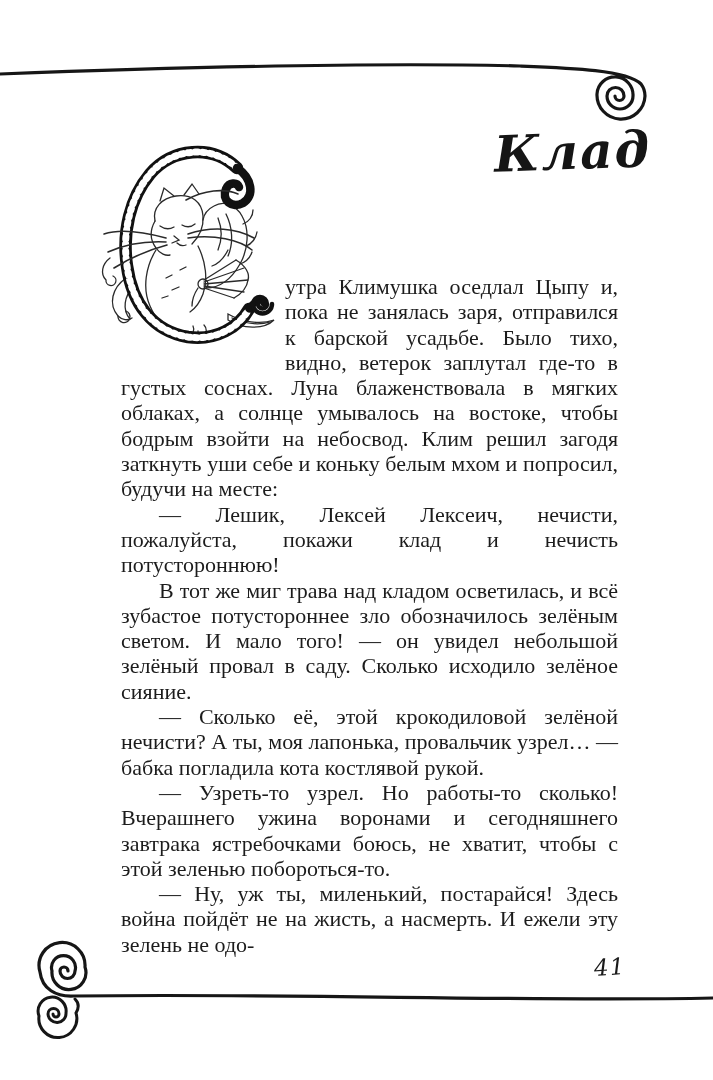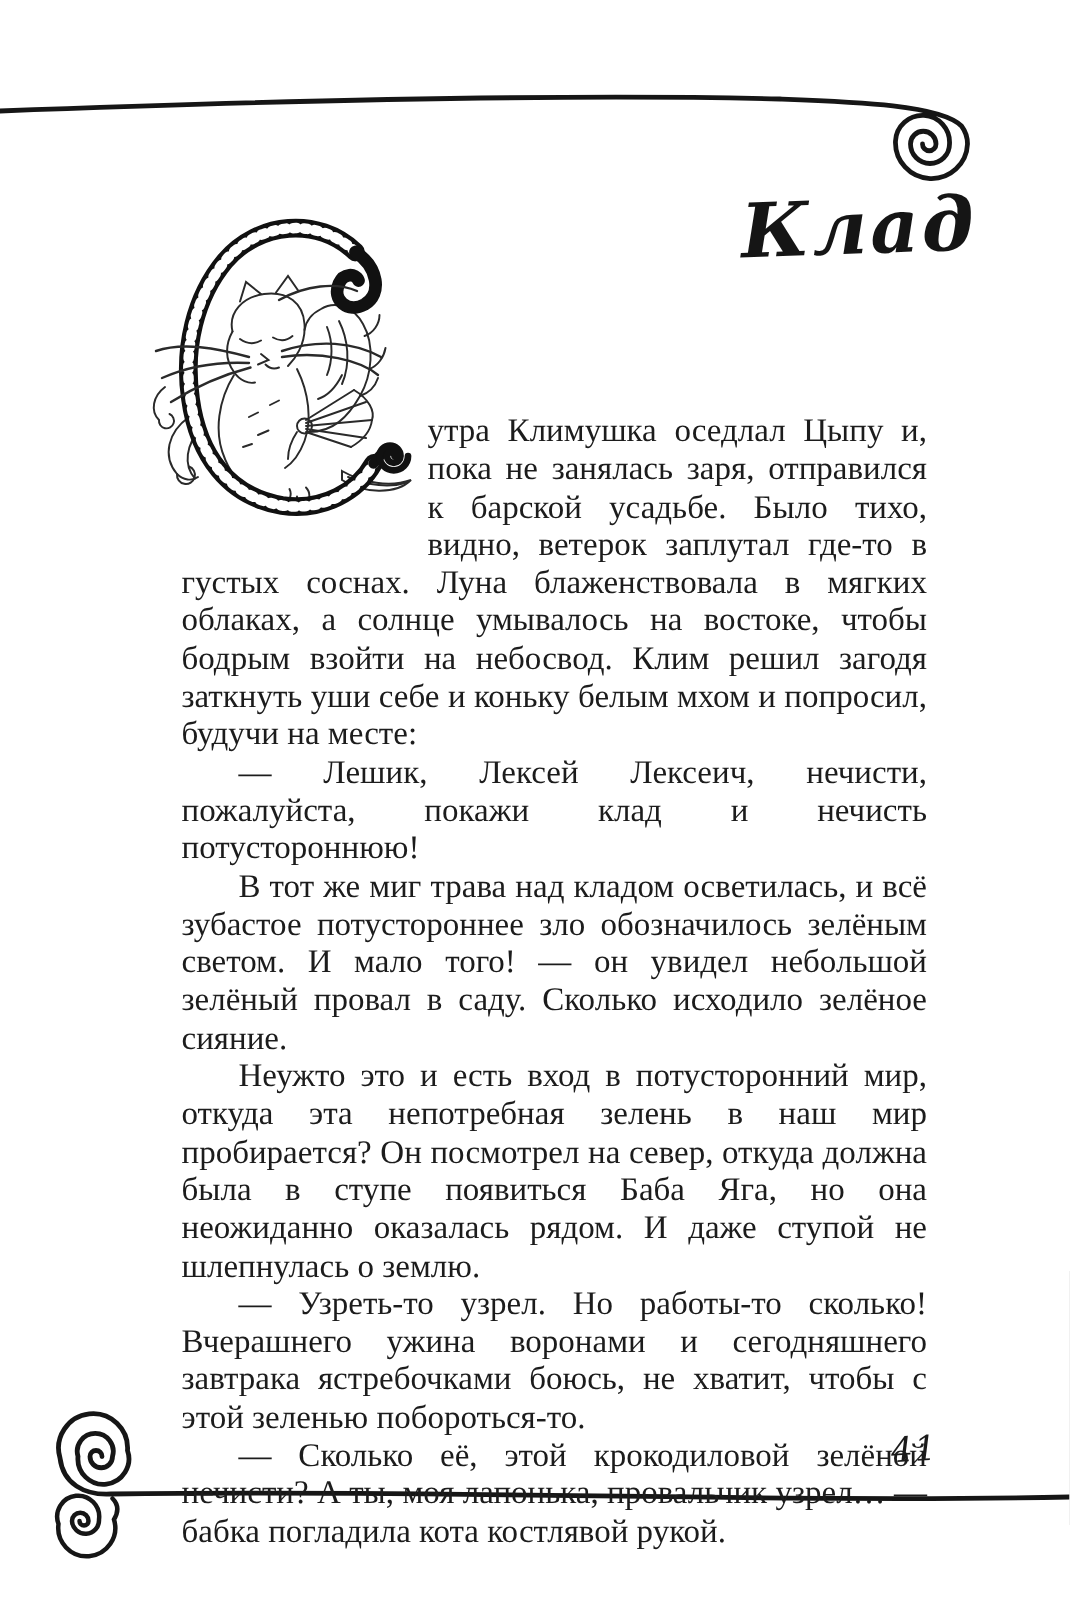--- a/index.html
+++ b/index.html
@@ -122,20 +122,20 @@
       <path d="M 88 96 C 112 88 136 90 154 100"></path>
       <path d="M 88 100 C 114 96 140 102 152 112"></path>
       <path d="M 86 62 C 104 52 124 50 138 56"></path>
     </g>
   </svg>
 
   <div class="content">
     <p class="first"><span class="dc-spacer"></span><span>утра Климушка оседлал Цыпу и, пока не занялась заря, отправился к барской усадьбе. Было тихо, видно, ветерок заплутал где-то в густых соснах. Луна блаженствовала в мягких облаках, а солнце умывалось на востоке, чтобы бодрым взойти на небосвод. Клим решил загодя заткнуть уши себе и коньку белым мхом и попросил, будучи на месте:</span></p>
     <p><span>— Лешик, Лексей Лексеич, нечисти, пожалуйста, покажи клад и нечисть потустороннюю!</span></p>
     <p><span>В тот же миг трава над кладом осветилась, и всё зубастое потустороннее зло обозначилось зелёным светом. И мало того! — он увидел небольшой зелёный провал в саду. Сколько исходило зелёное сияние.</span></p>
-    <p><span>Неужто это и есть вход в потусторонний мир, откуда эта непотребная зелень в наш мир пробирается? Он посмотрел на север, откуда должна была в ступе появиться Баба Яга, но она неожиданно оказалась рядом. И даже ступой не шлепнулась о землю.</span></p>
+    <p><span>— Сколько её, этой крокодиловой зелёной нечисти? А ты, моя лапонька, провальчик узрел… — бабка погладила кота костлявой рукой.</span></p>
     <p><span>— Узреть-то узрел. Но работы-то сколько! Вчерашнего ужина воронами и сегодняшнего завтрака ястребочками боюсь, не хватит, чтобы с этой зеленью побороться-то.</span></p>
-    <p><span>— Сколько её, этой крокодиловой зелёной нечисти? А ты, моя лапонька, провальчик узрел… — бабка погладила кота костлявой рукой.</span></p>
+    <p><span>— Ну, уж ты, миленький, постарайся! Здесь война пойдёт не на жисть, а насмерть. И ежели эту зелень не одо-</span></p>
   </div>
 
   <div class="page-number">41</div>
 
 </div>
 
 </body></html>

